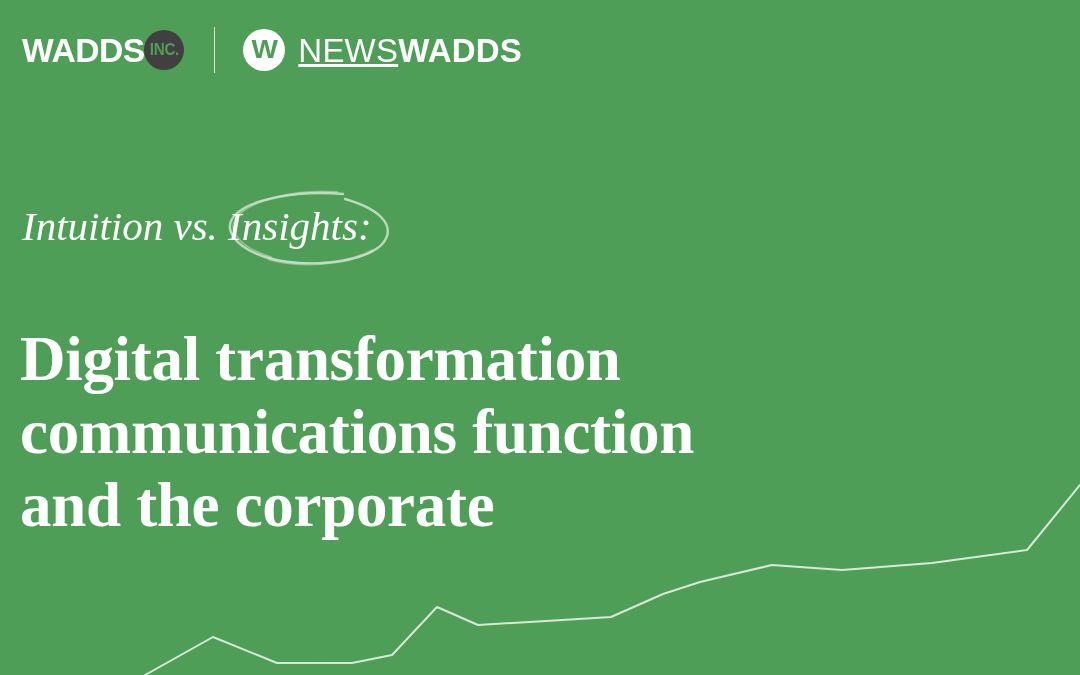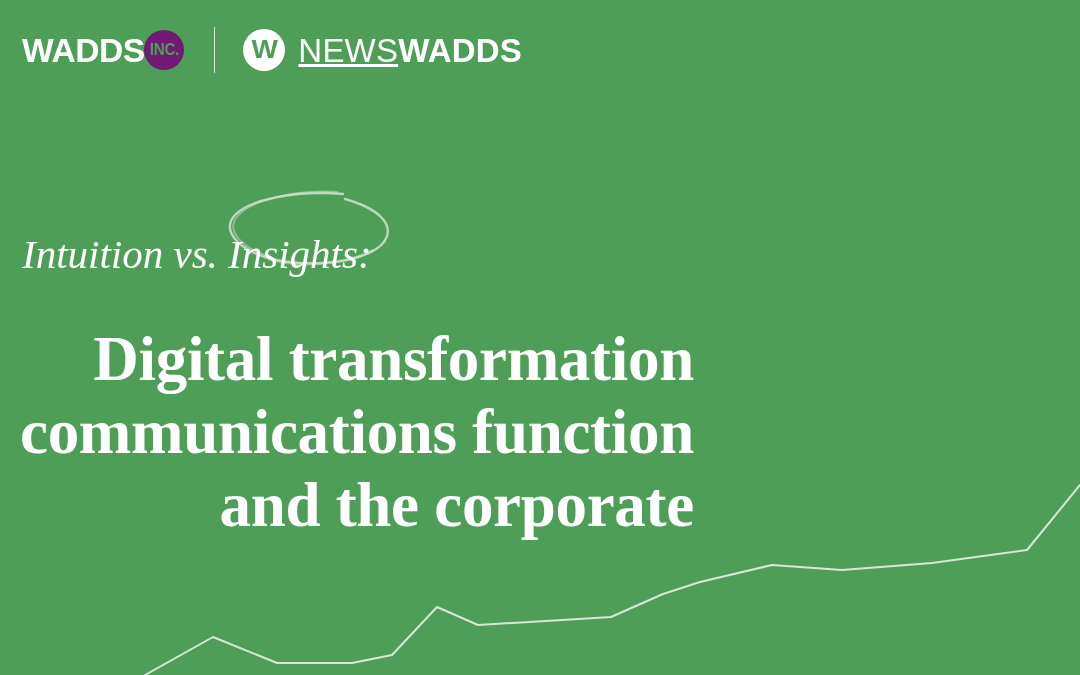--- a/index.html
+++ b/index.html
@@ -56,21 +56,21 @@
     letter-spacing: -0.5px;
     line-height: 1;
     transform: scaleX(1.02);
     transform-origin: left center;
     white-space: nowrap;
   }
   .wadds-badge {
     width: 40px;
     height: 40px;
     border-radius: 50%;
-    background: #701a75;
+    background: #404040;
     display: flex;
     align-items: center;
     justify-content: center;
   }
   .wadds-badge-text {
     color: #4f9e57;
     font-family: "Liberation Sans", sans-serif;
     font-weight: bold;
     font-size: 16px;
     letter-spacing: -0.3px;
@@ -128,21 +128,20 @@
   #eyebrow {
     position: relative;
     z-index: 2;
     color: #ffffff;
     font-family: "Liberation Serif", "DejaVu Serif", serif;
     font-style: italic;
     font-size: 41px;
     line-height: 1;
     white-space: nowrap;
     padding-top: 10px;
-    margin-top: 28px;
   }
   #eyebrow-circle {
     position: absolute;
     left: 203px;
     top: -9px;
     width: 170px;
     height: 84px;
     z-index: 1;
     pointer-events: none;
   }
@@ -152,21 +151,21 @@
     position: absolute;
     left: 20px;
     top: 281px;
     color: #ffffff;
     font-family: "Liberation Serif", "DejaVu Serif", serif;
     font-weight: bold;
     font-size: 63px;
     line-height: 73px;
     letter-spacing: -0.3px;
   }
-  #headline .hl-line { display: block; white-space: nowrap; text-align: right; }
+  #headline .hl-line { display: block; white-space: nowrap; }
 </style>
 </head>
 <body>
 
 <div id="slide" style="background: rgb(79, 158, 87);">
 
   <svg id="chart-layer" viewBox="0 0 1080 675" preserveAspectRatio="none" aria-hidden="true">
     <polyline id="chart-line" fill="none" stroke="#d7e8d6" stroke-width="2" stroke-linejoin="round" stroke-linecap="round" points="145,675 213,637 277,663 352,663 392,655 437,607 478,625 546,621 611,617 663,594 700,582 772,565 842,570 932,563 1027,550 1080,485"></polyline>
   </svg>
 

